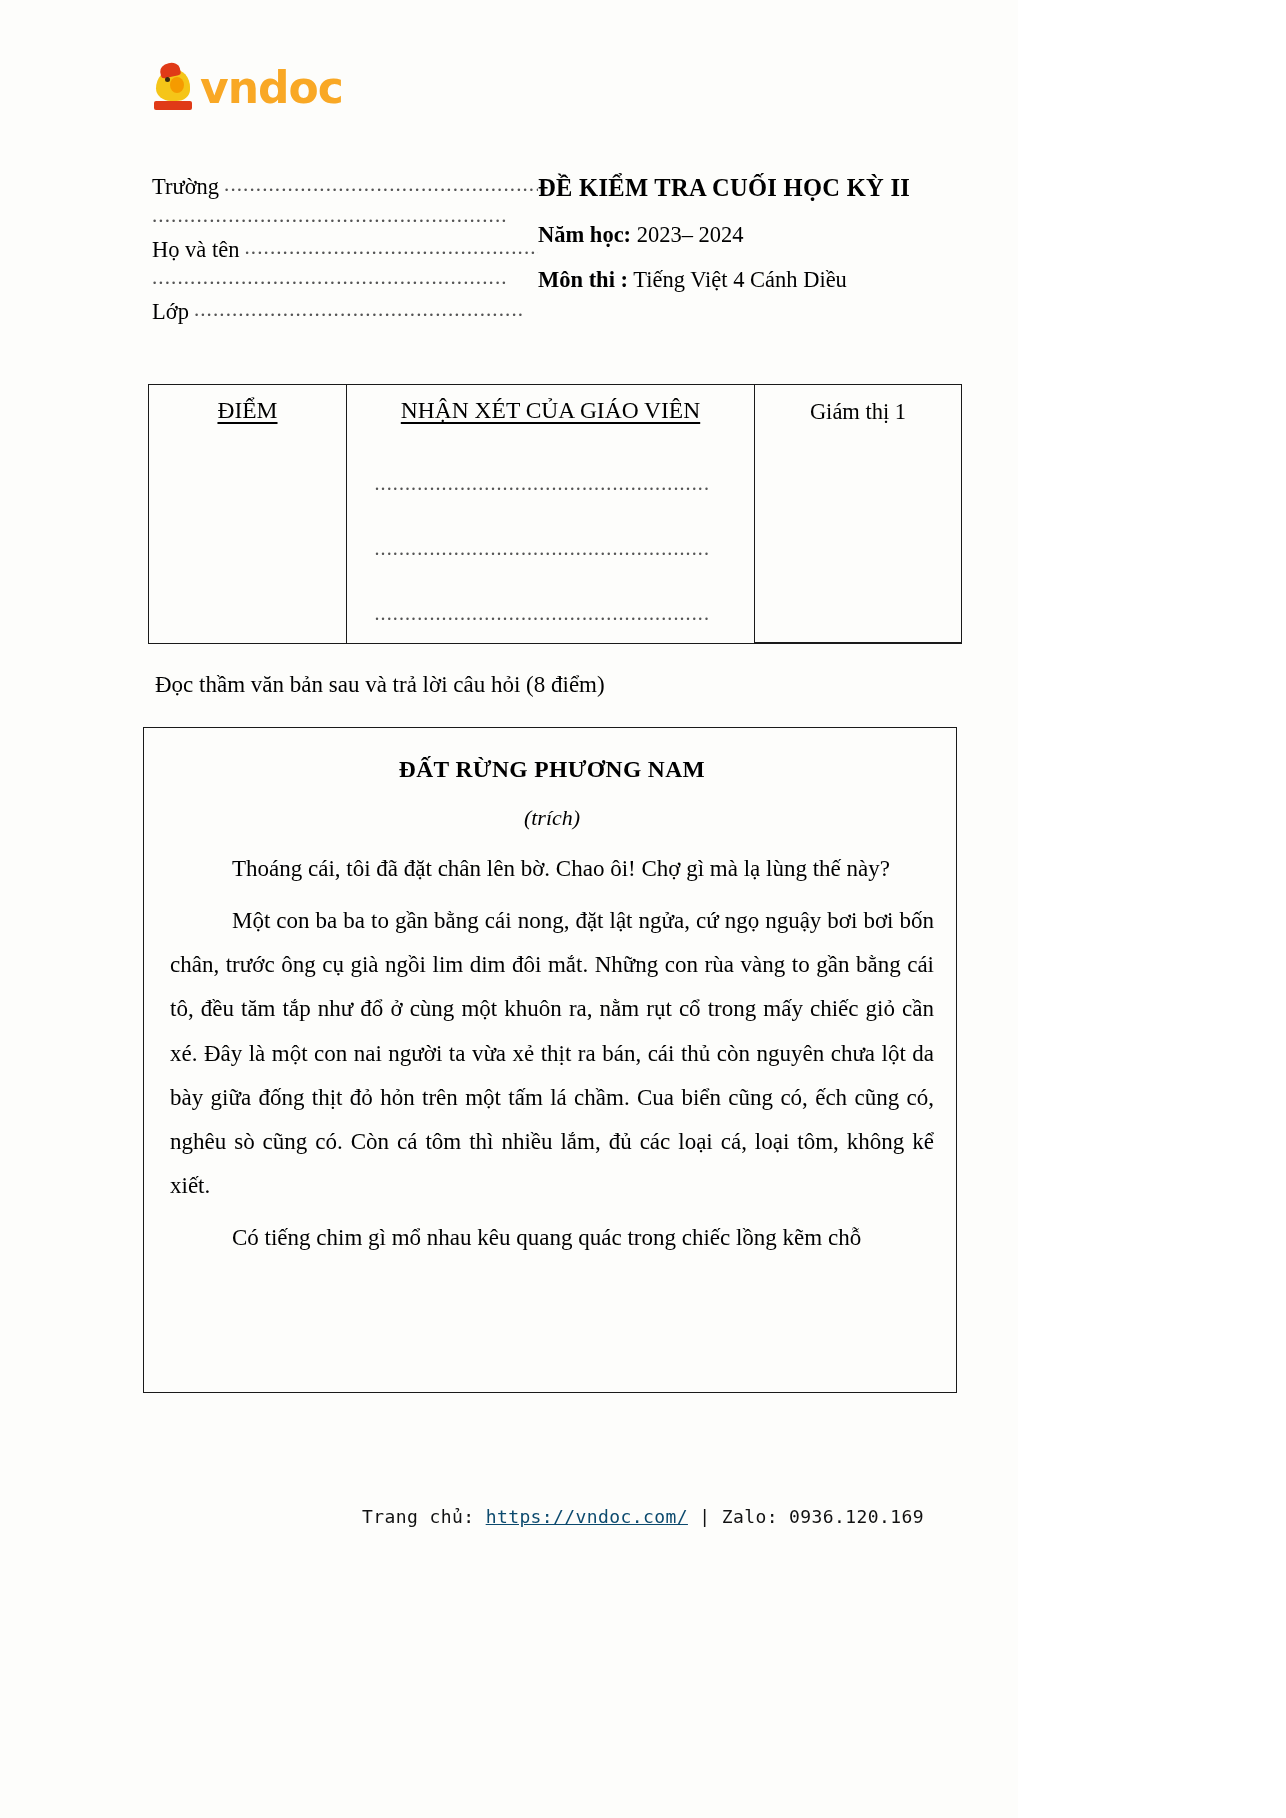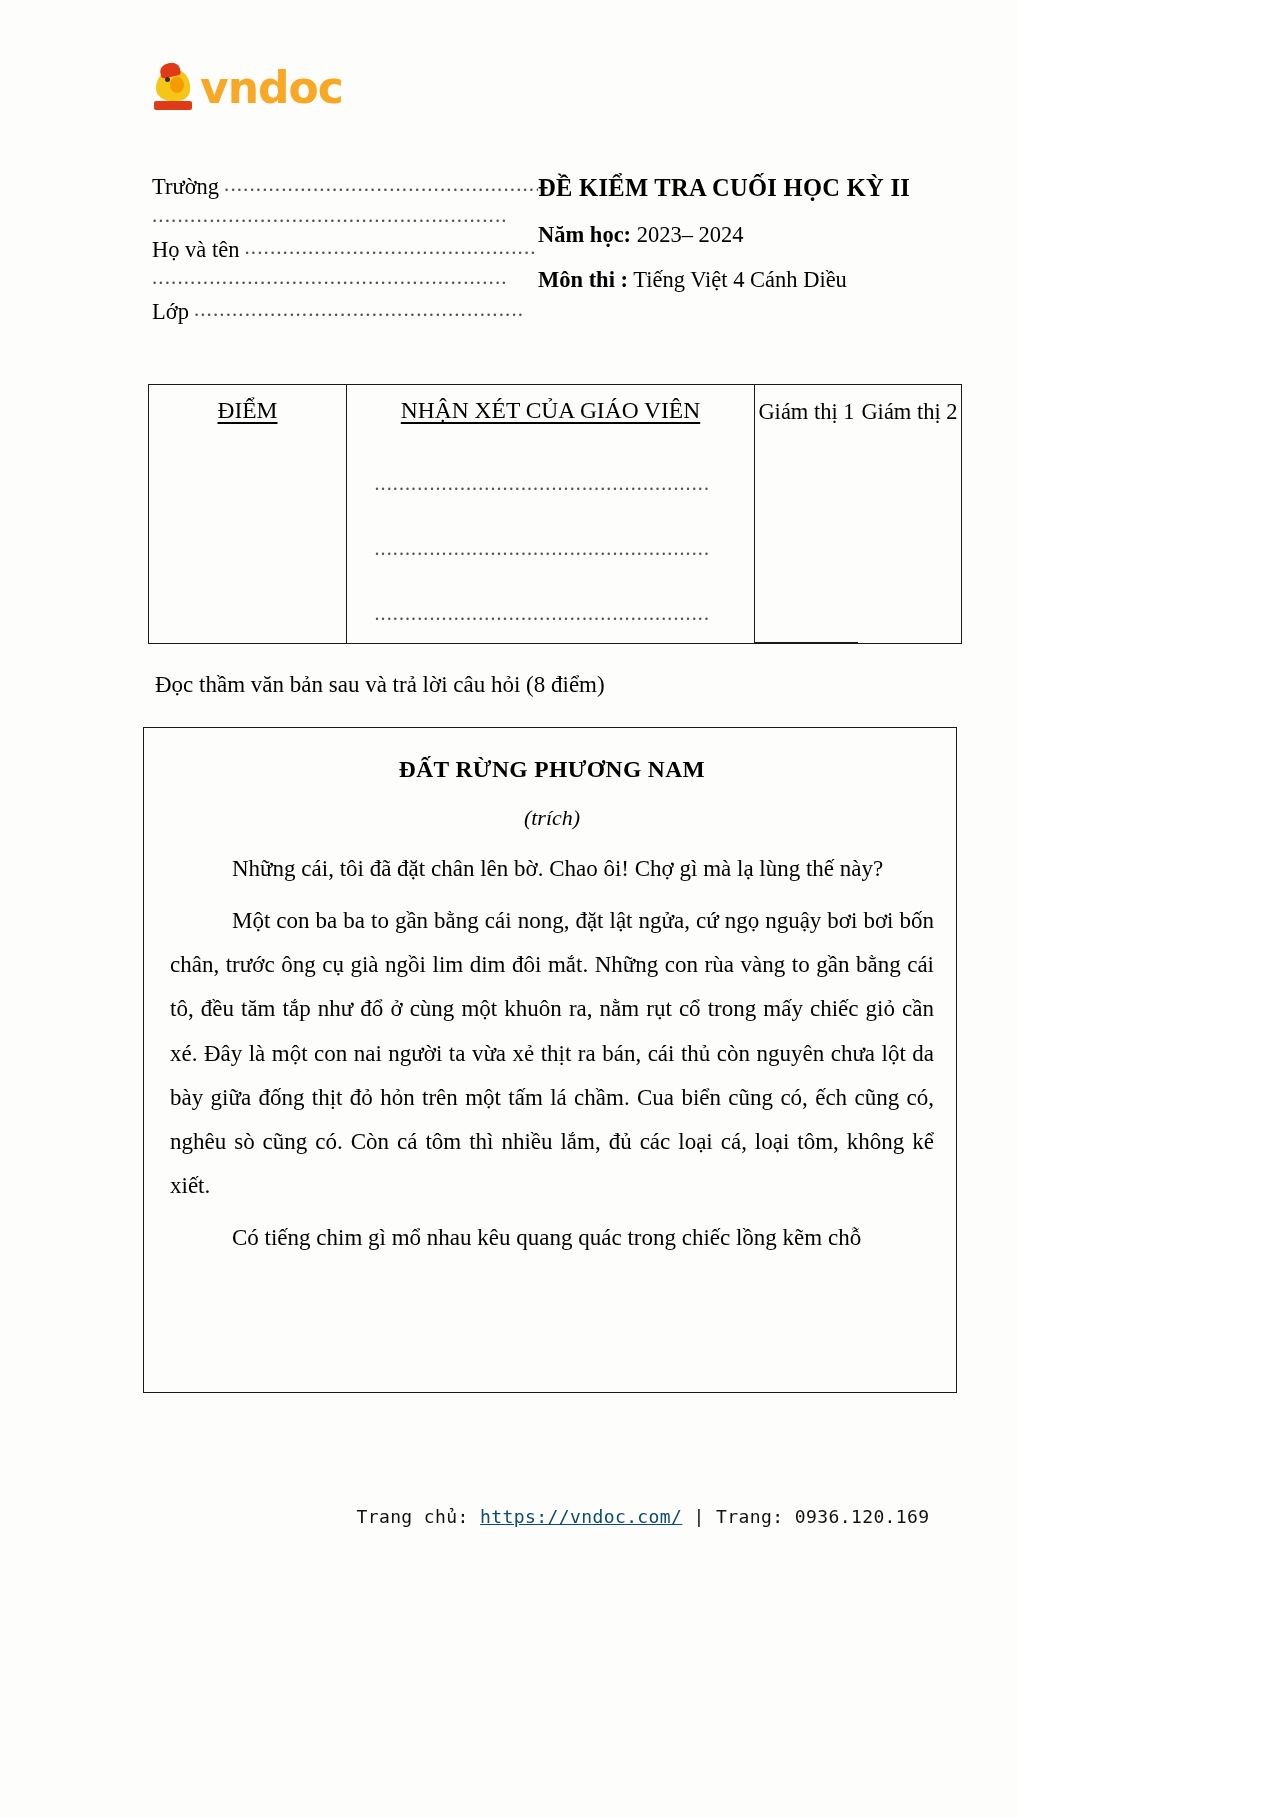--- a/index.html
+++ b/index.html
@@ -316,34 +316,33 @@
     <div class="col-nhanxet">
       <div class="nx-head">
         <span class="th-underline">NHẬN XÉT CỦA GIÁO VIÊN</span>
       </div>
       <div class="nx-dots d1">.......................................................</div>
       <div class="nx-dots d2">.......................................................</div>
       <div class="nx-dots d3">.......................................................</div>
     </div>
     <div class="col-giamthi">
       <div class="gt-cell first">Giám thị 1</div>
-      <div class="gt-cell">Giám thị 2</div>
     </div>
   </div>
 
   <div class="instruction">Đọc thầm văn bản sau và trả lời câu hỏi (8 điểm)</div>
 
   <div class="passage-box">
     <div class="passage-title">ĐẤT RỪNG PHƯƠNG NAM</div>
     <div class="passage-trich">(trích)</div>
-    <div class="passage-p p1">Những cái, tôi đã đặt chân lên bờ. Chao ôi! Chợ gì mà lạ lùng thế này?</div>
+    <div class="passage-p p1">Thoáng cái, tôi đã đặt chân lên bờ. Chao ôi! Chợ gì mà lạ lùng thế này?</div>
     <div class="passage-p p2">Một con ba ba to gần bằng cái nong, đặt lật ngửa, cứ ngọ nguậy bơi bơi bốn chân, trước ông cụ già ngồi lim dim đôi mắt. Những con rùa vàng to gần bằng cái tô, đều tăm tắp như đổ ở cùng một khuôn ra, nằm rụt cổ trong mấy chiếc giỏ cần xé. Đây là một con nai người ta vừa xẻ thịt ra bán, cái thủ còn nguyên chưa lột da bày giữa đống thịt đỏ hỏn trên một tấm lá chầm. Cua biển cũng có, ếch cũng có, nghêu sò cũng có. Còn cá tôm thì nhiều lắm, đủ các loại cá, loại tôm, không kể xiết.</div>
     <div class="passage-p p3">Có tiếng chim gì mổ nhau kêu quang quác trong chiếc lồng kẽm chỗ</div>
   </div>
 
   <div class="footer">
     <span>Trang chủ:</span>
     <a href="#">https://vndoc.com/</a>
     <span>|</span>
-    <span>Trang: 0936.120.169</span>
+    <span>Zalo: 0936.120.169</span>
   </div>
 
 </div>
 
 </body></html>

